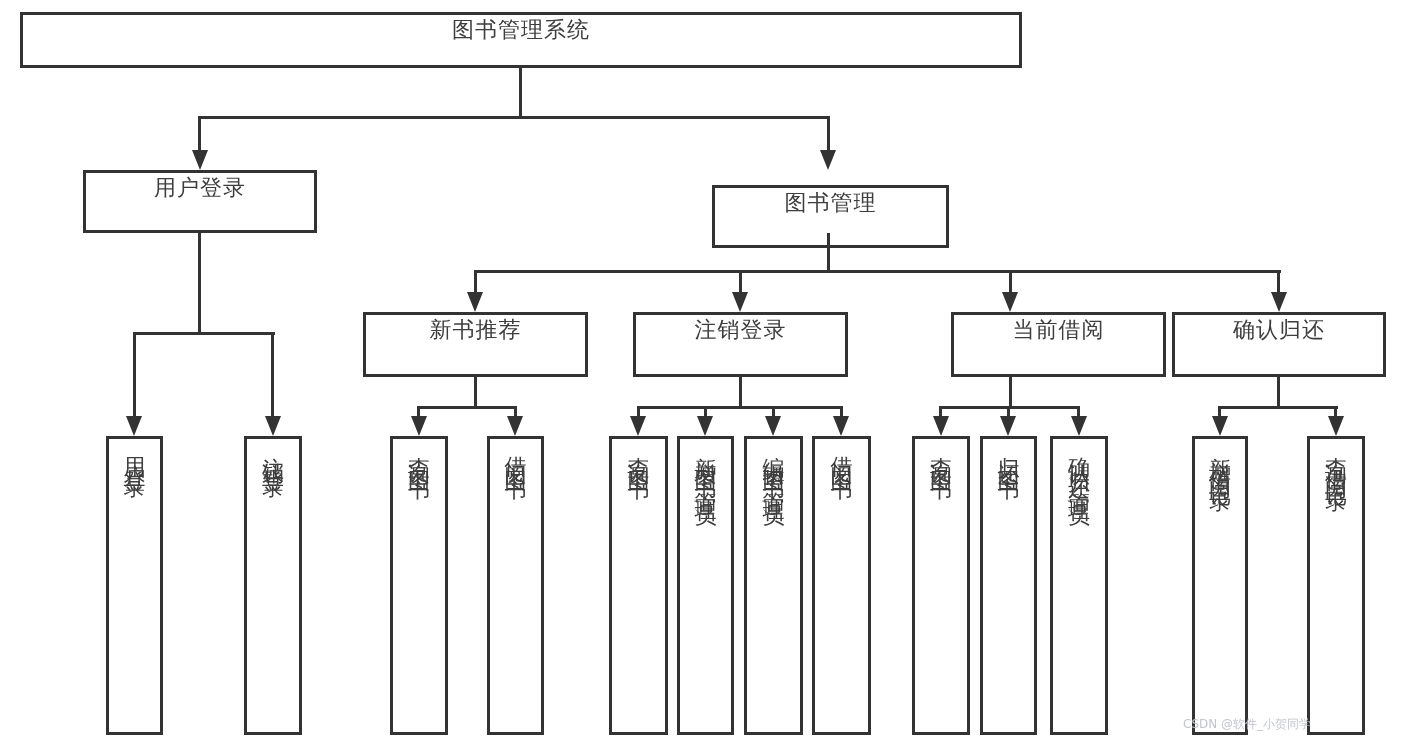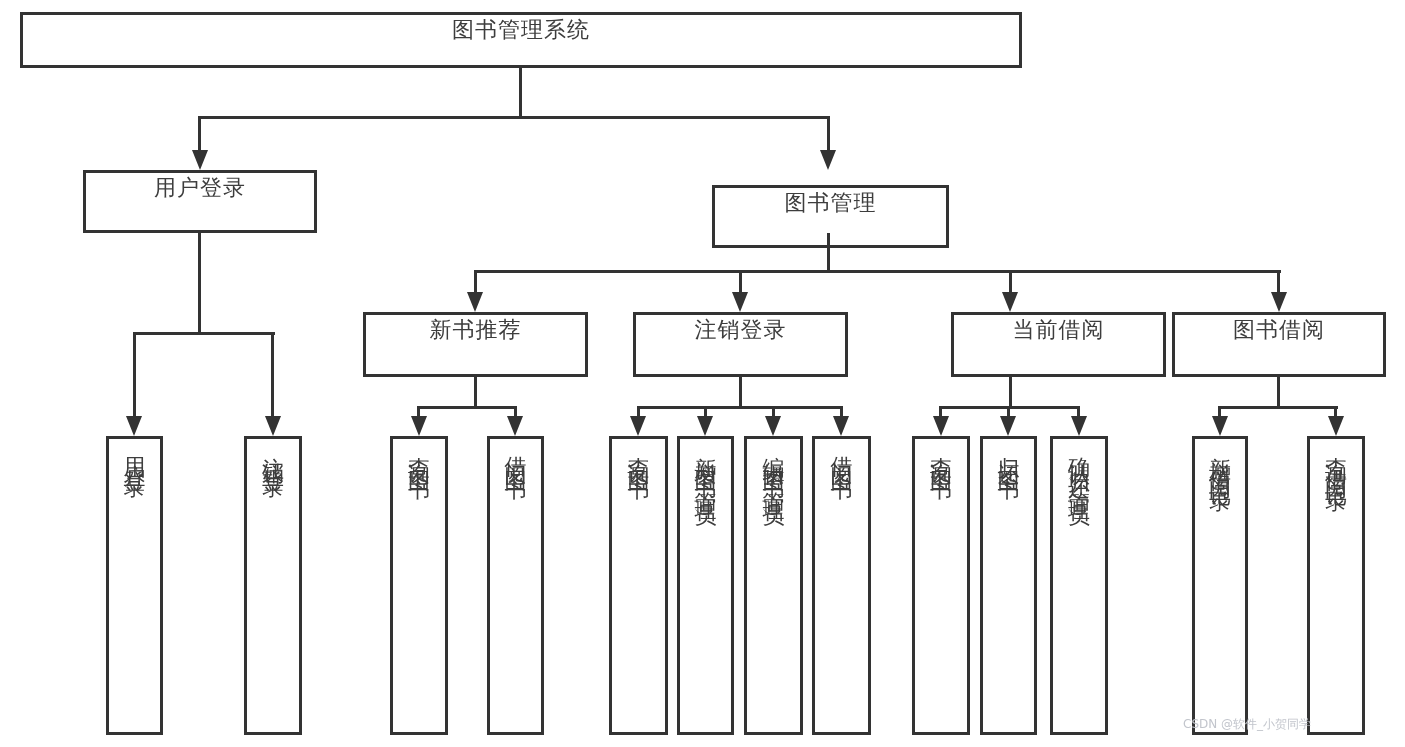--- a/index.html
+++ b/index.html
@@ -81,21 +81,21 @@
 
   <div class="node h" style="left:633px;top:312px;width:215px;height:65px;">
     <span>注销登录</span>
   </div>
 
   <div class="node h" style="left:903px;top:312px;width:215px;height:65px;margin-left:48px;">
     <span>当前借阅</span>
   </div>
 
   <div class="node h" style="left:1172px;top:312px;width:214px;height:65px;">
-    <span>图书借阅</span>
+    <span>确认归还</span>
   </div>
 
   <div class="node v" style="left:106px;top:436px;width:57px;height:299px;">
     <span class="vtext">用户登录</span>
   </div>
 
   <div class="node v" style="left:244px;top:436px;width:58px;height:299px;">
     <span class="vtext">注销登录</span>
   </div>
 

